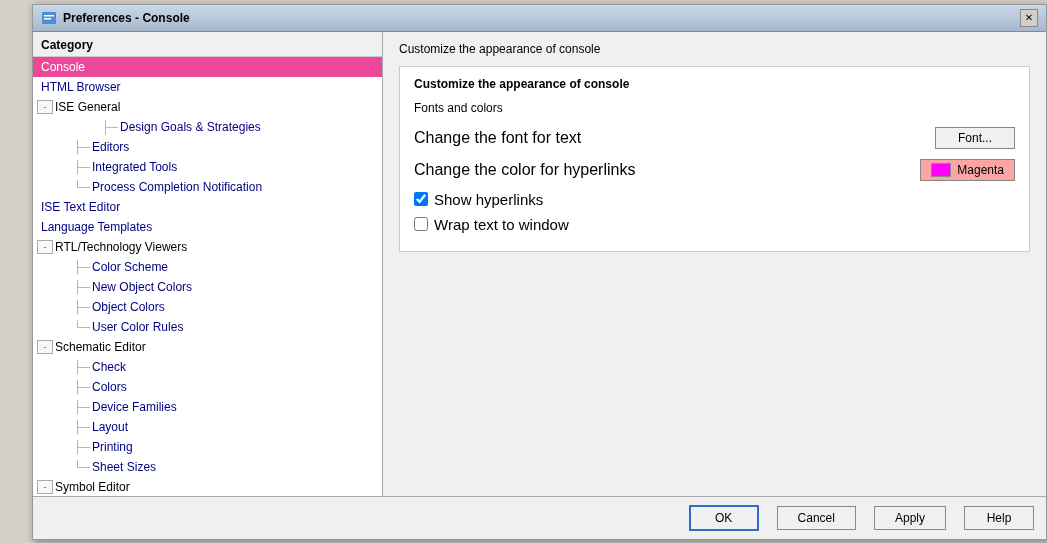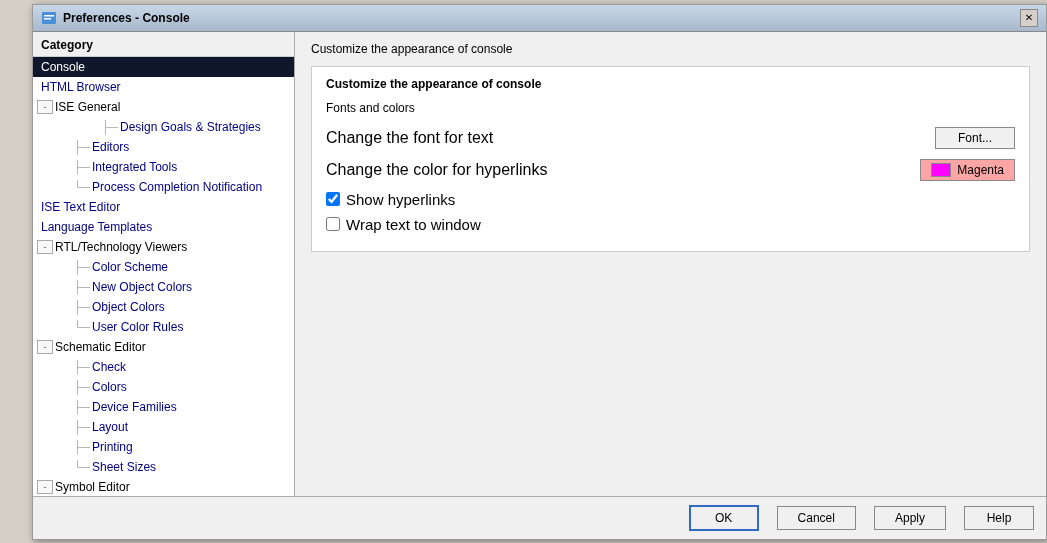--- a/index.html
+++ b/index.html
@@ -53,21 +53,21 @@
       align-items: center;
       justify-content: center;
       font-size: 10px;
     }
     .main-content {
       display: flex;
       flex: 1;
       overflow: hidden;
     }
     .left-panel {
-      width: 262px;
+      width: 350px;
       border-right: 1px solid #aaa;
       background: #fff;
       display: flex;
       flex-direction: column;
     }
     .category-label {
       padding: 6px 8px 4px 8px;
       font-size: 12px;
       font-weight: bold;
       color: #000;
@@ -80,21 +80,21 @@
       background: #fff;
     }
     .tree-item {
       padding: 2px 0;
       cursor: pointer;
       white-space: nowrap;
       color: #000080;
       user-select: none;
     }
     .tree-item.selected {
-      background: #0f172a;
+      background: #ec4899;
       color: #fff;
     }
     .tree-item.root {
       color: #000;
       font-weight: normal;
     }
     .tree-item .indent-2 { padding-left: 32px; }
     .tree-row {
       display: flex;
       align-items: center;

